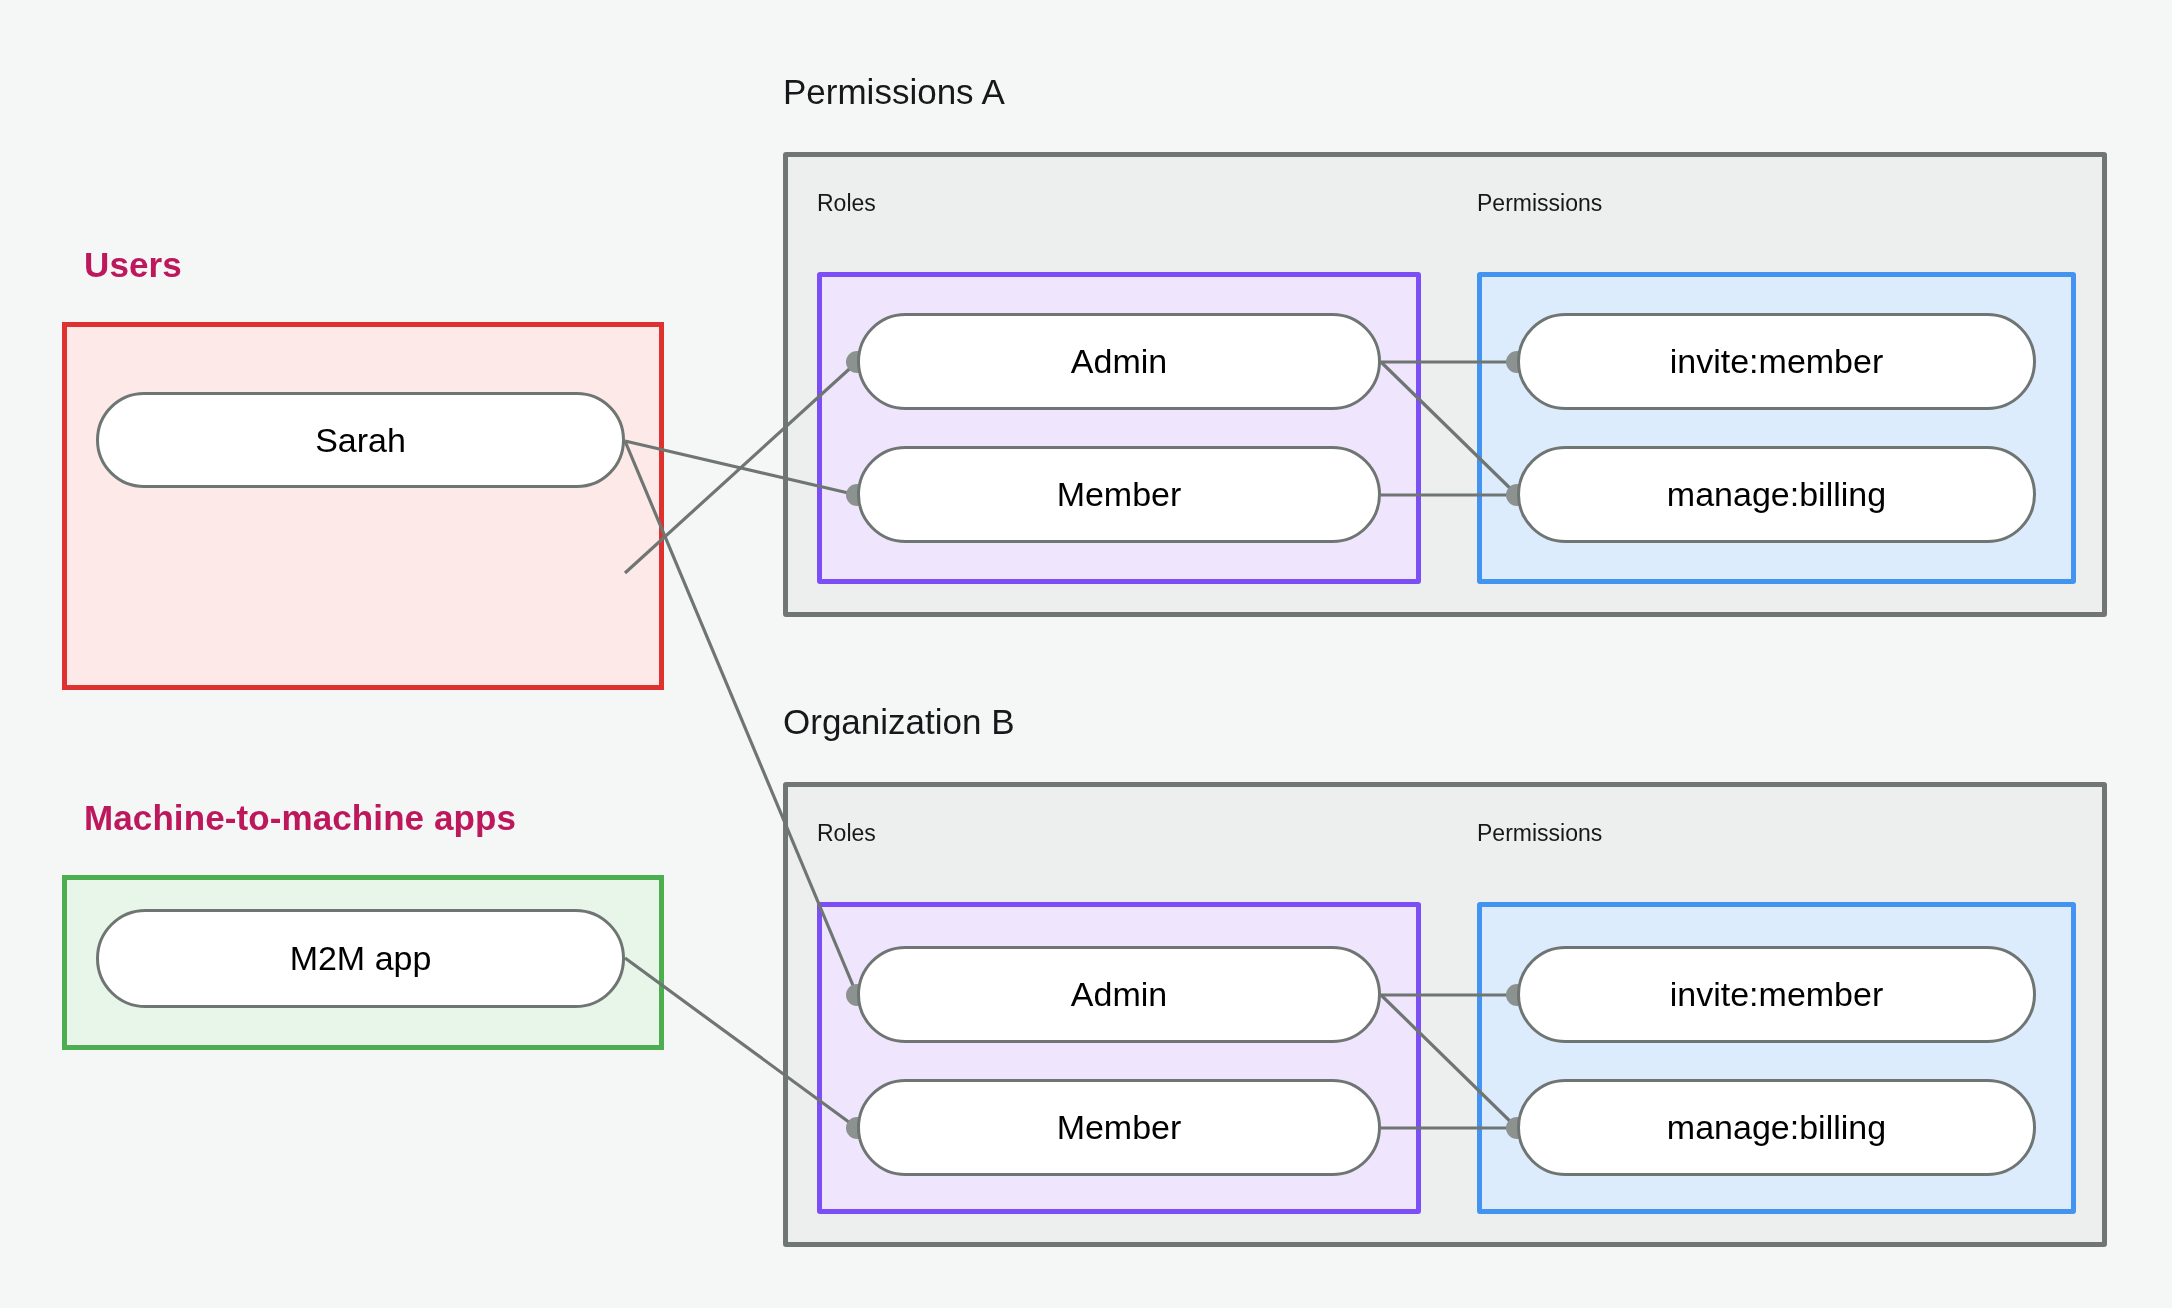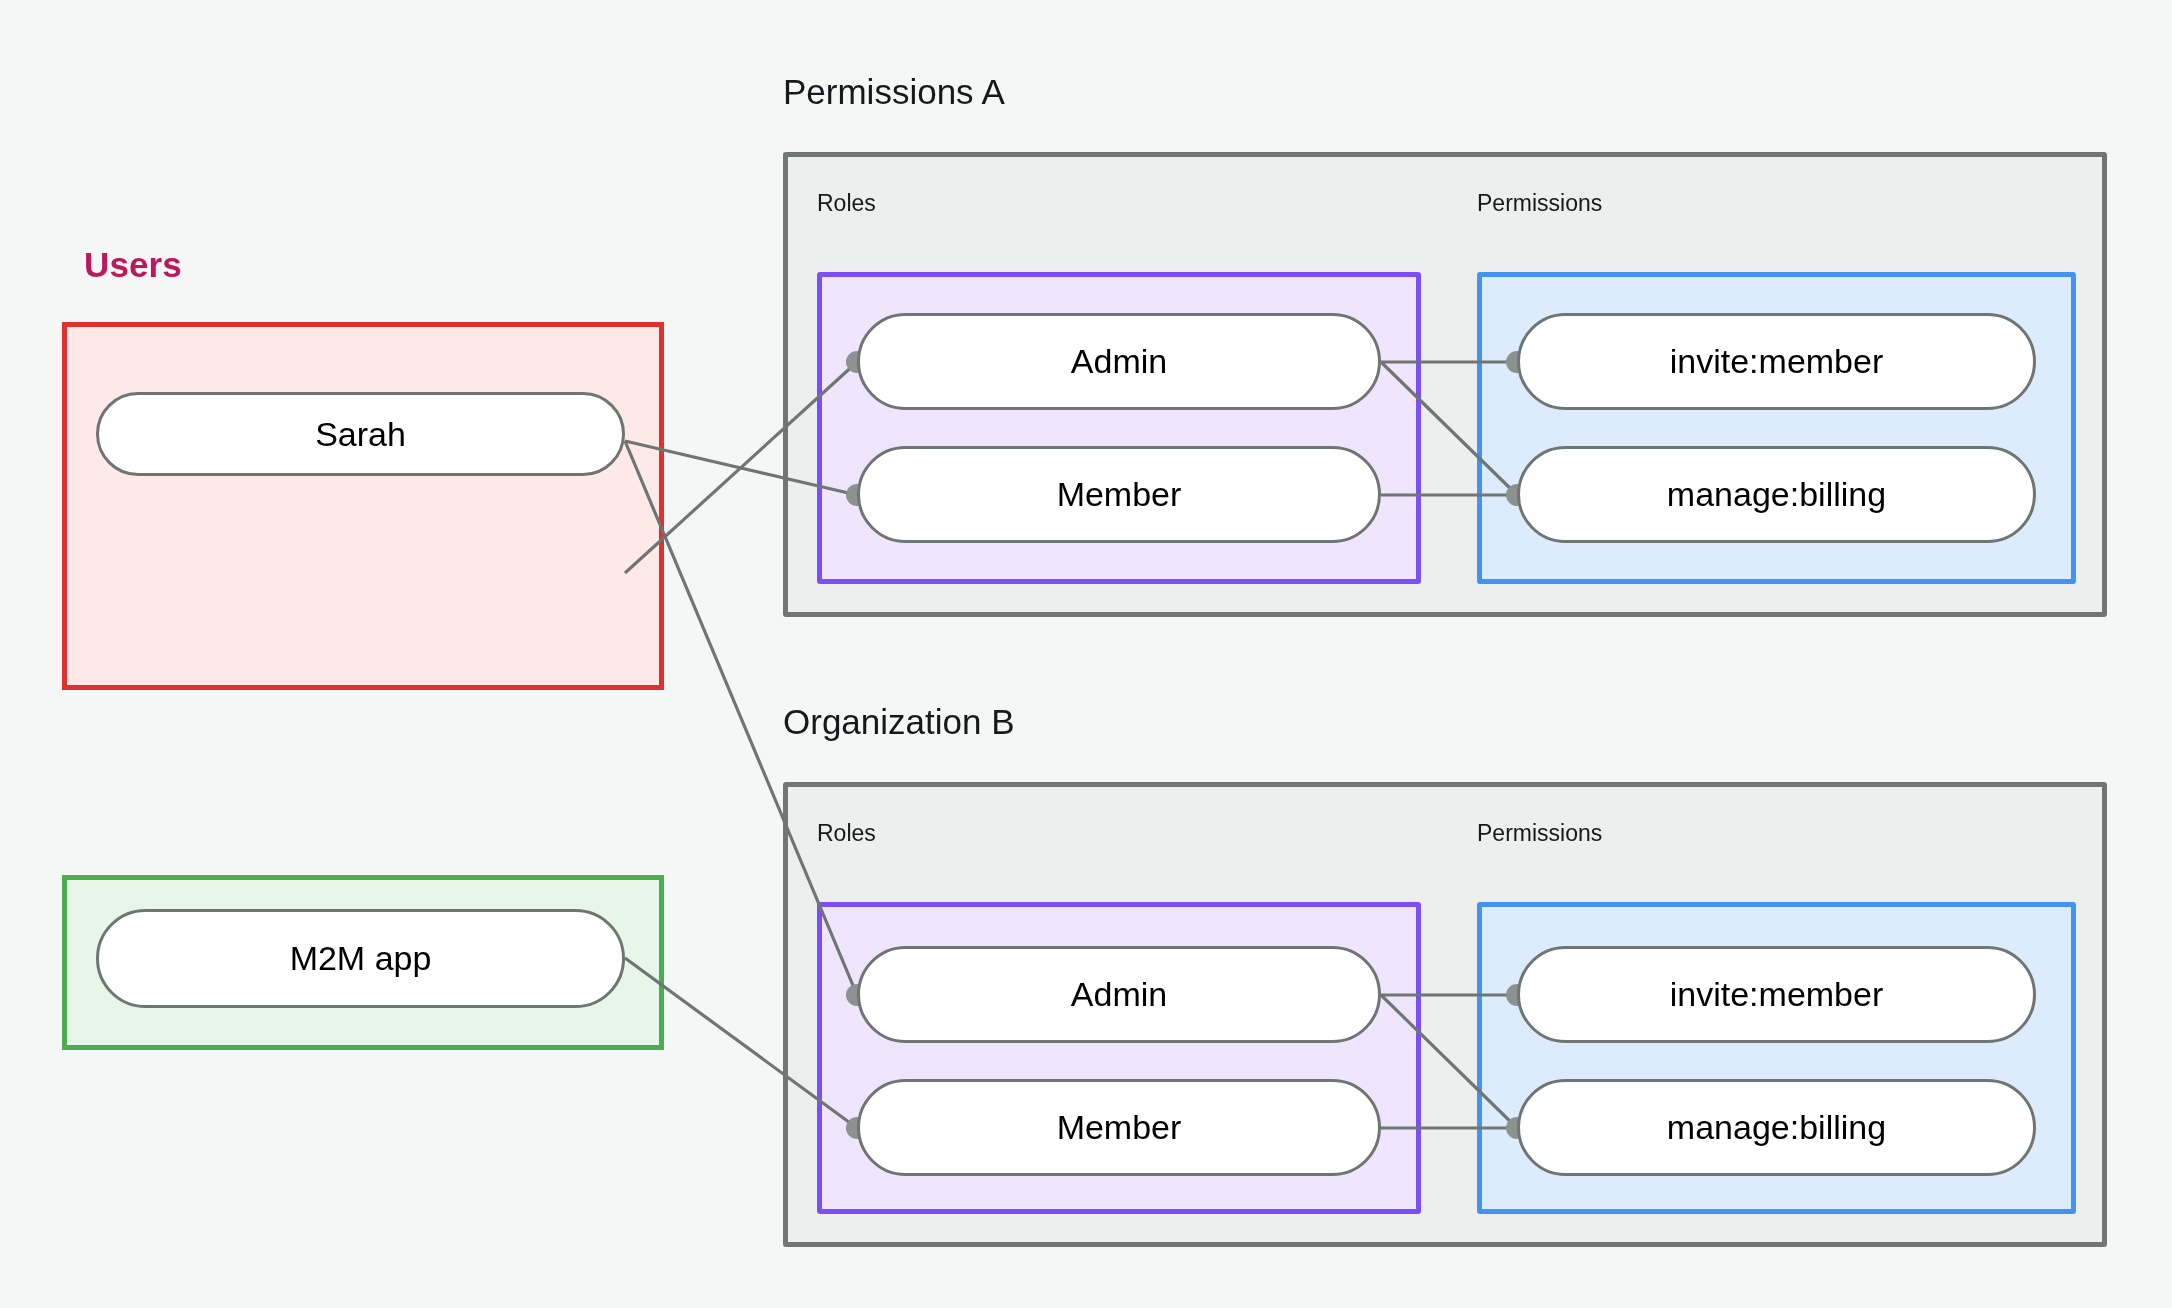--- a/index.html
+++ b/index.html
@@ -143,23 +143,24 @@
     <circle cx="857" cy="995" r="11"></circle>
     <circle cx="857" cy="1128" r="11"></circle>
     <circle cx="1517" cy="995" r="11"></circle>
     <circle cx="1517" cy="1128" r="11"></circle>
   </svg>
 
   <div class="group-label" style="left:62px; top:245px;">Users</div>
 
   <div class="container-box box-users" style="left:62px; top:322px; width:602px; height:368px;"></div>
 
-  <div class="pill" style="left:96px; top:392px; width:529px; height:84px;">Sarah</div>
-
-
+  <div class="pill" style="left:96px; top:392px; width:529px; height:96px;">Sarah</div>
+
+
+  <div class="group-label" style="left:62px; top:798px;">Machine-to-machine apps</div>
 
   <div class="container-box box-m2m" style="left:62px; top:875px; width:602px; height:175px;"></div>
 
   <div class="pill" style="left:96px; top:909px; width:529px; height:99px;">M2M app</div>
 
   <div class="org-label" style="left:783px; top:72px;">Permissions A</div>
 
   <div class="container-box box-org" style="left:783px; top:152px; width:1324px; height:465px;"></div>
 
   <div class="section-title" style="left:817px; top:190px;">Roles</div>

